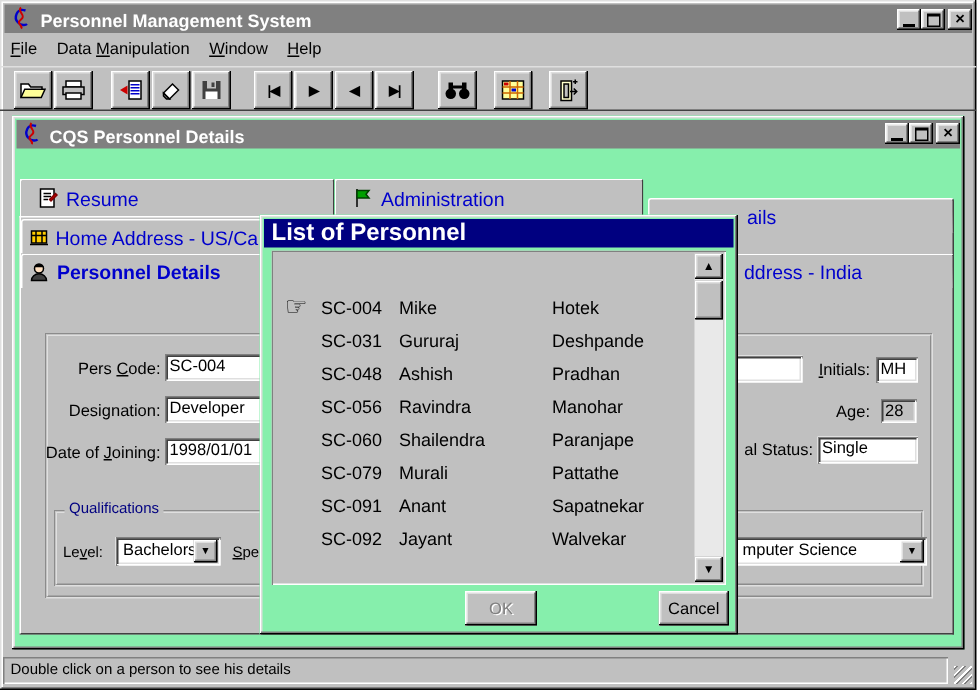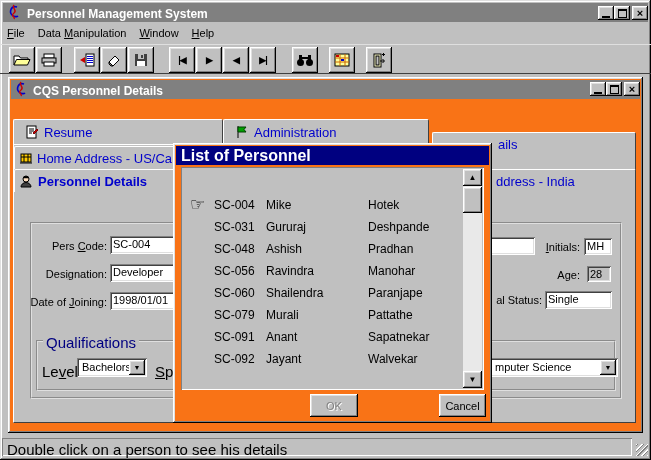--- a/index.html
+++ b/index.html
@@ -1,39 +1,39 @@
 <!DOCTYPE html>
 <html><head>
 <meta charset="utf-8">
 <style>
   html,body{margin:0;padding:0;background:#c0c0c0;}
   *{box-sizing:border-box;font-family:"Liberation Sans",sans-serif;}
   #root{position:relative;width:651px;height:460px;background:#c0c0c0;overflow:hidden;
         box-shadow:inset -1px -1px 0 #000,inset 1px 1px 0 #dfdfdf,inset -2px -2px 0 #808080,inset 2px 2px 0 #fff;}
   .abs{position:absolute;}
-  .b-out{background:#f97316;box-shadow:inset -1px -1px 0 #000,inset 1px 1px 0 #fff,inset -2px -2px 0 #808080,inset 2px 2px 0 #dfdfdf;padding-left:24px;}
+  .b-out{background:#86efac;box-shadow:inset -1px -1px 0 #000,inset 1px 1px 0 #fff,inset -2px -2px 0 #808080,inset 2px 2px 0 #dfdfdf;padding-left:24px;}
   .b-btn{background:#c0c0c0;box-shadow:inset -1px -1px 0 #000,inset 1px 1px 0 #fff,inset -2px -2px 0 #808080,inset 2px 2px 0 #dfdfdf;cursor:default;}
   .b-field{background:#fff;box-shadow:inset 1px 1px 0 #808080,inset -1px -1px 0 #fff,inset 2px 2px 0 #404040,inset -2px -2px 0 #dfdfdf;}
   .b-sunk{box-shadow:inset 1px 1px 0 #808080,inset -1px -1px 0 #fff;}
   .titlebar{background:#808080;color:#fff;font-weight:bold;font-size:12px;display:flex;align-items:center;}
   .tb-btn{width:16px;height:14px;display:flex;align-items:center;justify-content:center;font-size:11px;font-weight:bold;color:#000;line-height:1;}
   .glyph-min{width:8px;height:2px;background:#000;align-self:flex-end;margin:0 0 2px 0;}
   .glyph-max{width:9px;height:9px;border:1px solid #000;border-top-width:2px;}
   .menu{font-size:11px;color:#000;display:flex;align-items:center;}
   .mi{padding:2px 0;margin-right:13px;}
   .u{text-decoration:underline;}
   .tbtn{width:26px;height:26px;display:flex;align-items:center;justify-content:center;}
   .navg{font-size:9px;font-weight:bold;letter-spacing:-1px;}
   .tab{background:#c0c0c0;border-top:1px solid #fff;border-left:1px solid #fff;border-right:1px solid #404040;
        border-top-left-radius:2px;border-top-right-radius:2px;display:flex;align-items:center;
        color:#0000cc;font-size:13px;}
   .tabpage{border:1px solid;border-color:#fff #404040 #404040 #fff;background:#c0c0c0;}
   .grp{border:2px groove #dfdfdf;}
   .lbl{font-size:11px;color:#000;text-align:right;}
-  .llbl{font-size:15px;color:#000;}
+  .llbl{font-size:10px;color:#000;}
   .fld{font-size:11px;color:#000;padding:2px 0 0 3px;overflow:hidden;white-space:nowrap;}
   .combo-arrow{position:absolute;right:2px;top:2px;bottom:2px;width:16px;display:flex;align-items:center;justify-content:center;font-size:7px;}
   .dlg-title{background:#000080;color:#fff;font-weight:bold;font-size:16px;display:flex;align-items:center;padding-left:5px;}
   .hdrbtn{height:18px;background:#c0c0c0;box-shadow:inset -1px -1px 0 #404040,inset 1px 1px 0 #fff;
           display:flex;align-items:center;justify-content:center;font-size:11px;}
   .lrow{position:absolute;left:2px;height:22px;display:flex;align-items:center;font-size:12px;color:#000;}
   .c-ind{width:29px;text-align:center;font-size:17px;line-height:20px;}
   .c-code{width:54px;padding-left:2px;}
   .c-first{width:102px;}
   .c-last{flex:1;}

